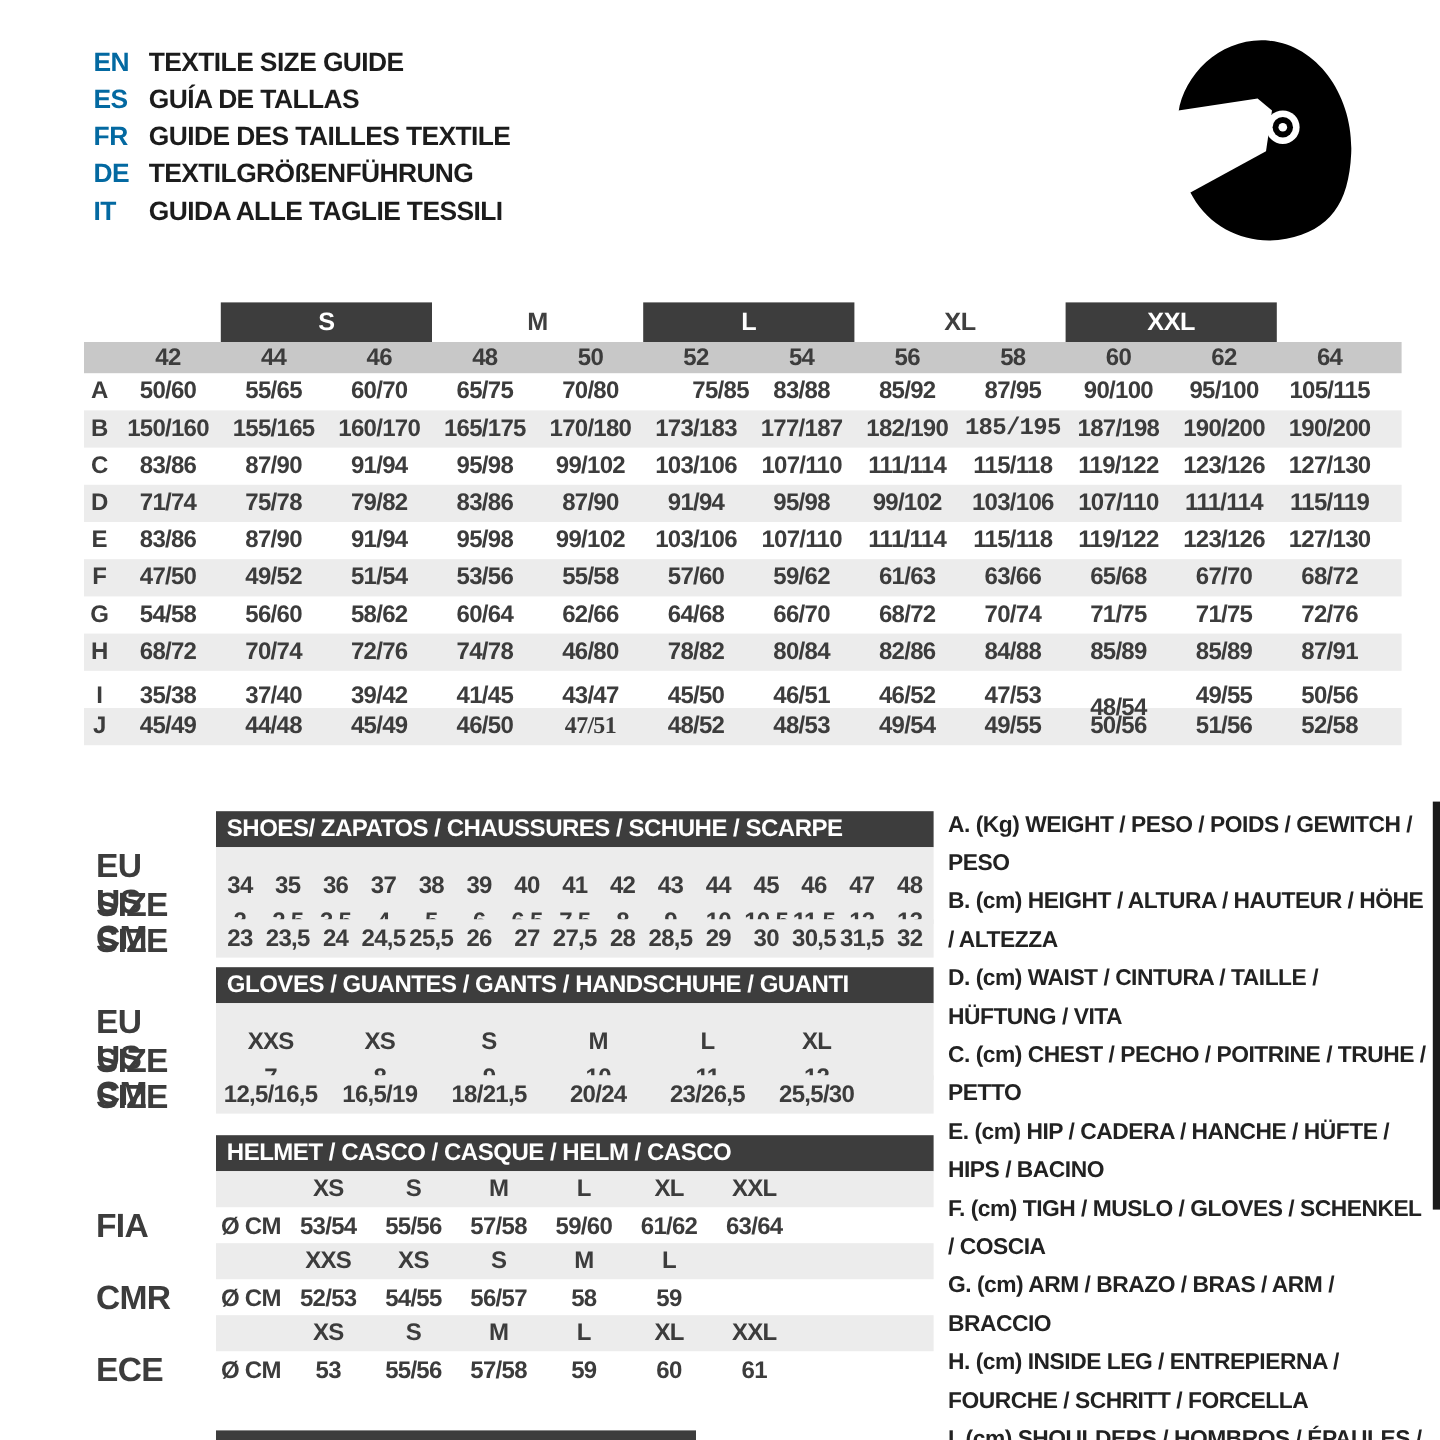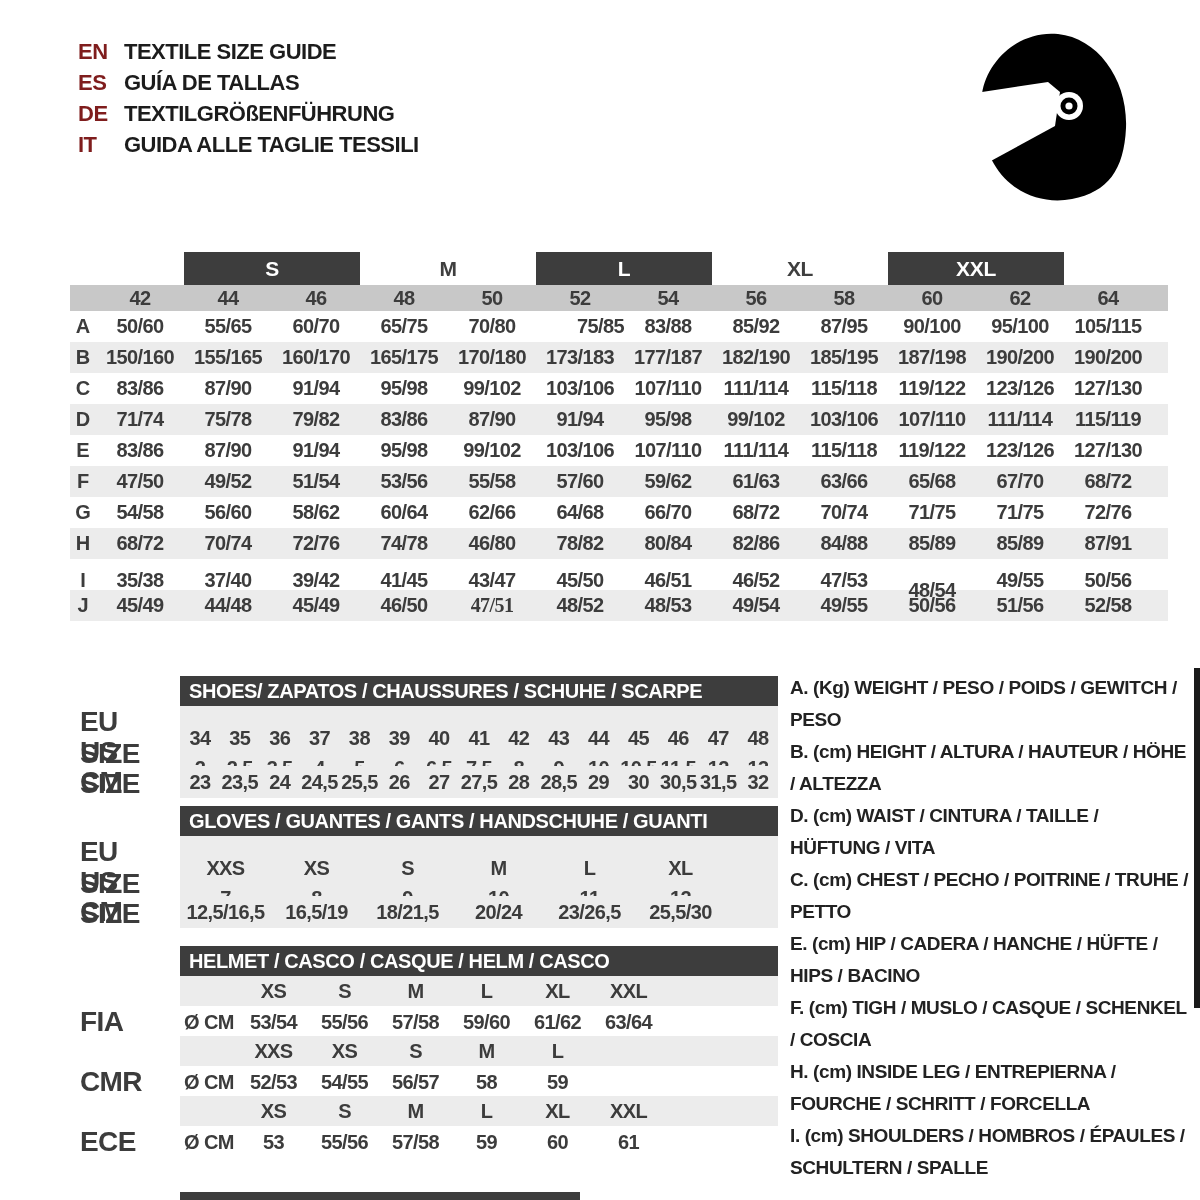--- a/index.html
+++ b/index.html
@@ -4,21 +4,21 @@
 <style>
   * { margin:0; padding:0; box-sizing:border-box; }
   html,body { background:#fff; }
   .page {
     position:relative; width:1200px; height:1200px; background:#fff; overflow:hidden;
     font-family:"Liberation Sans", sans-serif; color:#3c3c3c;
   }
   
   .lang-header { position:absolute; left:78px; top:36px; }
   .lang-row { display:flex; line-height:31px; }
-  .lang-code { width:46px; font-size:22px; font-weight:700; color:#7f1d1d; letter-spacing:-0.5px; }
+  .lang-code { width:46px; font-size:22px; font-weight:700; color:#0369a1; letter-spacing:-0.5px; }
   .lang-title { font-size:22px; font-weight:700; color:#1c1c1c; letter-spacing:-0.5px; }
   
   .helmet-icon { position:absolute; left:972px; top:30px; }
   
   .main-table { position:absolute; left:70px; top:252px; width:1098px; }
   .trow { display:grid; grid-template-columns:26px repeat(12, 88px) 1fr; align-items:center; }
   .group-row { height:33px; }
   .gbox { background:#3d3d3d; color:#fff; height:33px; display:flex; align-items:center; justify-content:center;
           font-size:21px; font-weight:700; letter-spacing:-0.3px; }
   .glabel { color:#3f3f3f; text-align:center; font-size:21px; font-weight:700; letter-spacing:-0.3px; }
@@ -51,20 +51,24 @@
 <div class="page">
 
   <div class="lang-header" id="lang-header">
       <div class="lang-row">
         <div class="lang-code">EN</div>
         <div class="lang-title">TEXTILE SIZE GUIDE</div>
       </div>
       <div class="lang-row">
         <div class="lang-code">ES</div>
         <div class="lang-title">GUÍA DE TALLAS</div>
+      </div>
+      <div class="lang-row">
+        <div class="lang-code">FR</div>
+        <div class="lang-title">GUIDE DES TAILLES TEXTILE</div>
       </div>
       <div class="lang-row">
         <div class="lang-code">DE</div>
         <div class="lang-title">TEXTILGRÖßENFÜHRUNG</div>
       </div>
       <div class="lang-row">
         <div class="lang-code">IT</div>
         <div class="lang-title">GUIDA ALLE TAGLIE TESSILI</div>
       </div>
     </div>
@@ -118,21 +122,21 @@
         <div class="trow body-row stripe">
           <div class="letter">B</div>
           <div class="cell" style="grid-column: 2;">150/160</div>
           <div class="cell" style="grid-column: 3;">155/165</div>
           <div class="cell" style="grid-column: 4;">160/170</div>
           <div class="cell" style="grid-column: 5;">165/175</div>
           <div class="cell" style="grid-column: 6;">170/180</div>
           <div class="cell" style="grid-column: 7;">173/183</div>
           <div class="cell" style="grid-column: 8; text-align: center;">177/187</div>
           <div class="cell" style="grid-column: 9;">182/190</div>
-          <div class="cell" style="grid-column: 10;">185/195</div>
+          <div class="cell" style="grid-column: 10; font-family: Liberation Mono, monospace;">185/195</div>
           <div class="cell" style="grid-column: 11;">187/198</div>
           <div class="cell" style="grid-column: 12;">190/200</div>
           <div class="cell" style="grid-column: 13;">190/200</div>
         </div>
         <div class="trow body-row">
           <div class="letter">C</div>
           <div class="cell" style="grid-column: 2;">83/86</div>
           <div class="cell" style="grid-column: 3;">87/90</div>
           <div class="cell" style="grid-column: 4;">91/94</div>
           <div class="cell" style="grid-column: 5;">95/98</div>
@@ -433,21 +437,22 @@
         </div>
     </div>
   </div>
 
   <div class="legend" id="legend">
       <div class="legend-item">A. (Kg) WEIGHT / PESO / POIDS / GEWITCH / PESO</div>
       <div class="legend-item">B. (cm) HEIGHT / ALTURA / HAUTEUR / HÖHE / ALTEZZA</div>
       <div class="legend-item">D. (cm) WAIST / CINTURA / TAILLE / HÜFTUNG / VITA</div>
       <div class="legend-item">C. (cm) CHEST / PECHO / POITRINE / TRUHE / PETTO</div>
       <div class="legend-item">E. (cm) HIP / CADERA / HANCHE / HÜFTE / HIPS /  BACINO</div>
-      <div class="legend-item">F. (cm) TIGH / MUSLO / CASQUE / SCHENKEL / COSCIA</div>
+      <div class="legend-item">F. (cm) TIGH / MUSLO / GLOVES / SCHENKEL / COSCIA</div>
+      <div class="legend-item">G. (cm) ARM  / BRAZO / BRAS / ARM / BRACCIO</div>
       <div class="legend-item">H. (cm) INSIDE LEG / ENTREPIERNA / FOURCHE / SCHRITT / FORCELLA</div>
       <div class="legend-item">I.  (cm) SHOULDERS / HOMBROS / ÉPAULES / SCHULTERN / SPALLE</div>
     </div>
 
   <div class="right-edge-strip"></div>
 
   <div class="cutoff-bar"></div>
 
 </div>
 

